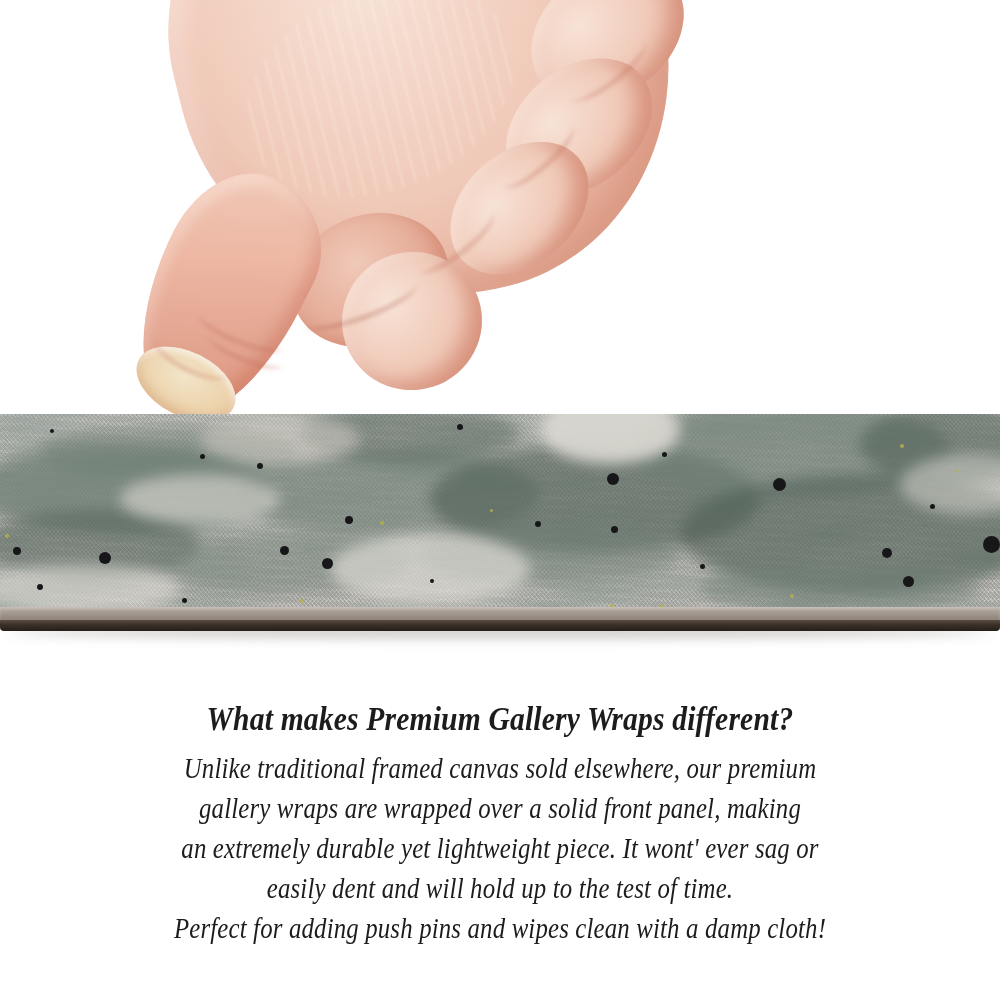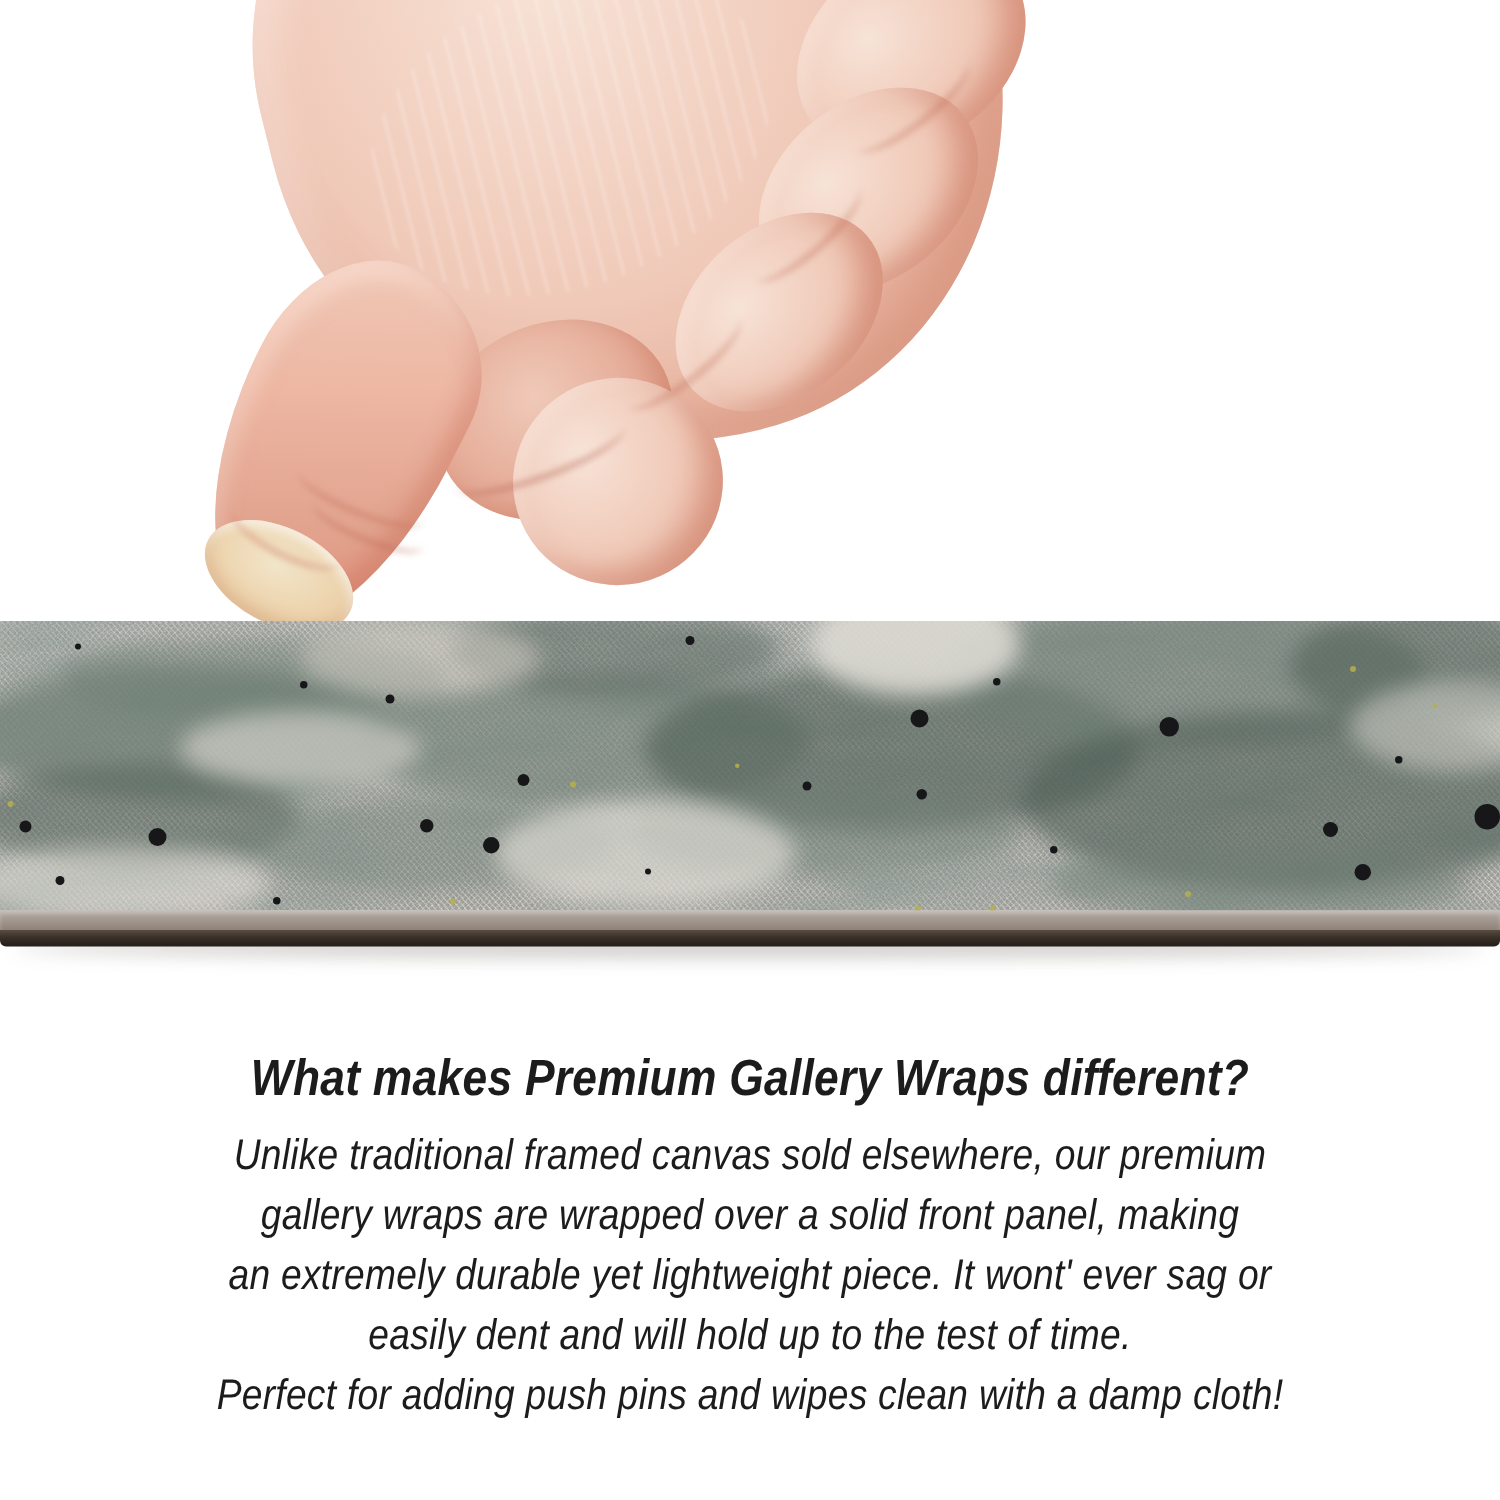--- a/index.html
+++ b/index.html
@@ -1,17 +1,17 @@
 <!DOCTYPE html>
 <html style="--bg: #ffffff; --text: #1c1c1c; --skin-light: #f7e3d7; --skin-mid: #f0c9b8; --skin-deep: #e2a48f; --skin-shadow: #d98f7c; --nail-light: #f2e5c9; --nail-mid: #ecd2ab; --canvas-base: #c9c8c3; --canvas-base2: #bfbdb7; --paint: #6f7f75; --paint-dark: #4f5f56; --canvas-light: #dbd9d2; --warm-light: #cfcbc2; --fold-light: #b6ada5; --fold-dark: #8e8278; --edge-light: #5a4c40; --edge-dark: #241e19; --speck: #17171a; --speck-yellow: #b5b04a;"><head>
 <meta charset="utf-8">
 <style>
   html,body{margin:0;padding:0;background:#fff;}
   .stage{position:relative;width:1000px;height:1000px;background:var(--bg,#fff);overflow:hidden;
-         font-family:Liberation Sans, sans-serif;}
+         font-family:Liberation Serif, serif;}
 
   
   .hand{position:absolute;inset:0;z-index:1;}
   .skin{position:absolute;border-radius:50%;}
   .hand-mass{
     left:178px;top:-175px;width:490px;height:475px;transform:rotate(-14deg);
     border-radius:40% 42% 46% 58% / 42% 40% 52% 55%;
     background:radial-gradient(ellipse at 42% 30%,var(--skin-light) 0%,var(--skin-mid) 48%,var(--skin-deep) 82%,var(--skin-shadow) 100%);
     box-shadow:inset -12px -20px 34px rgba(201,122,98,.35), inset 10px 14px 26px rgba(255,244,238,.55);
   }

